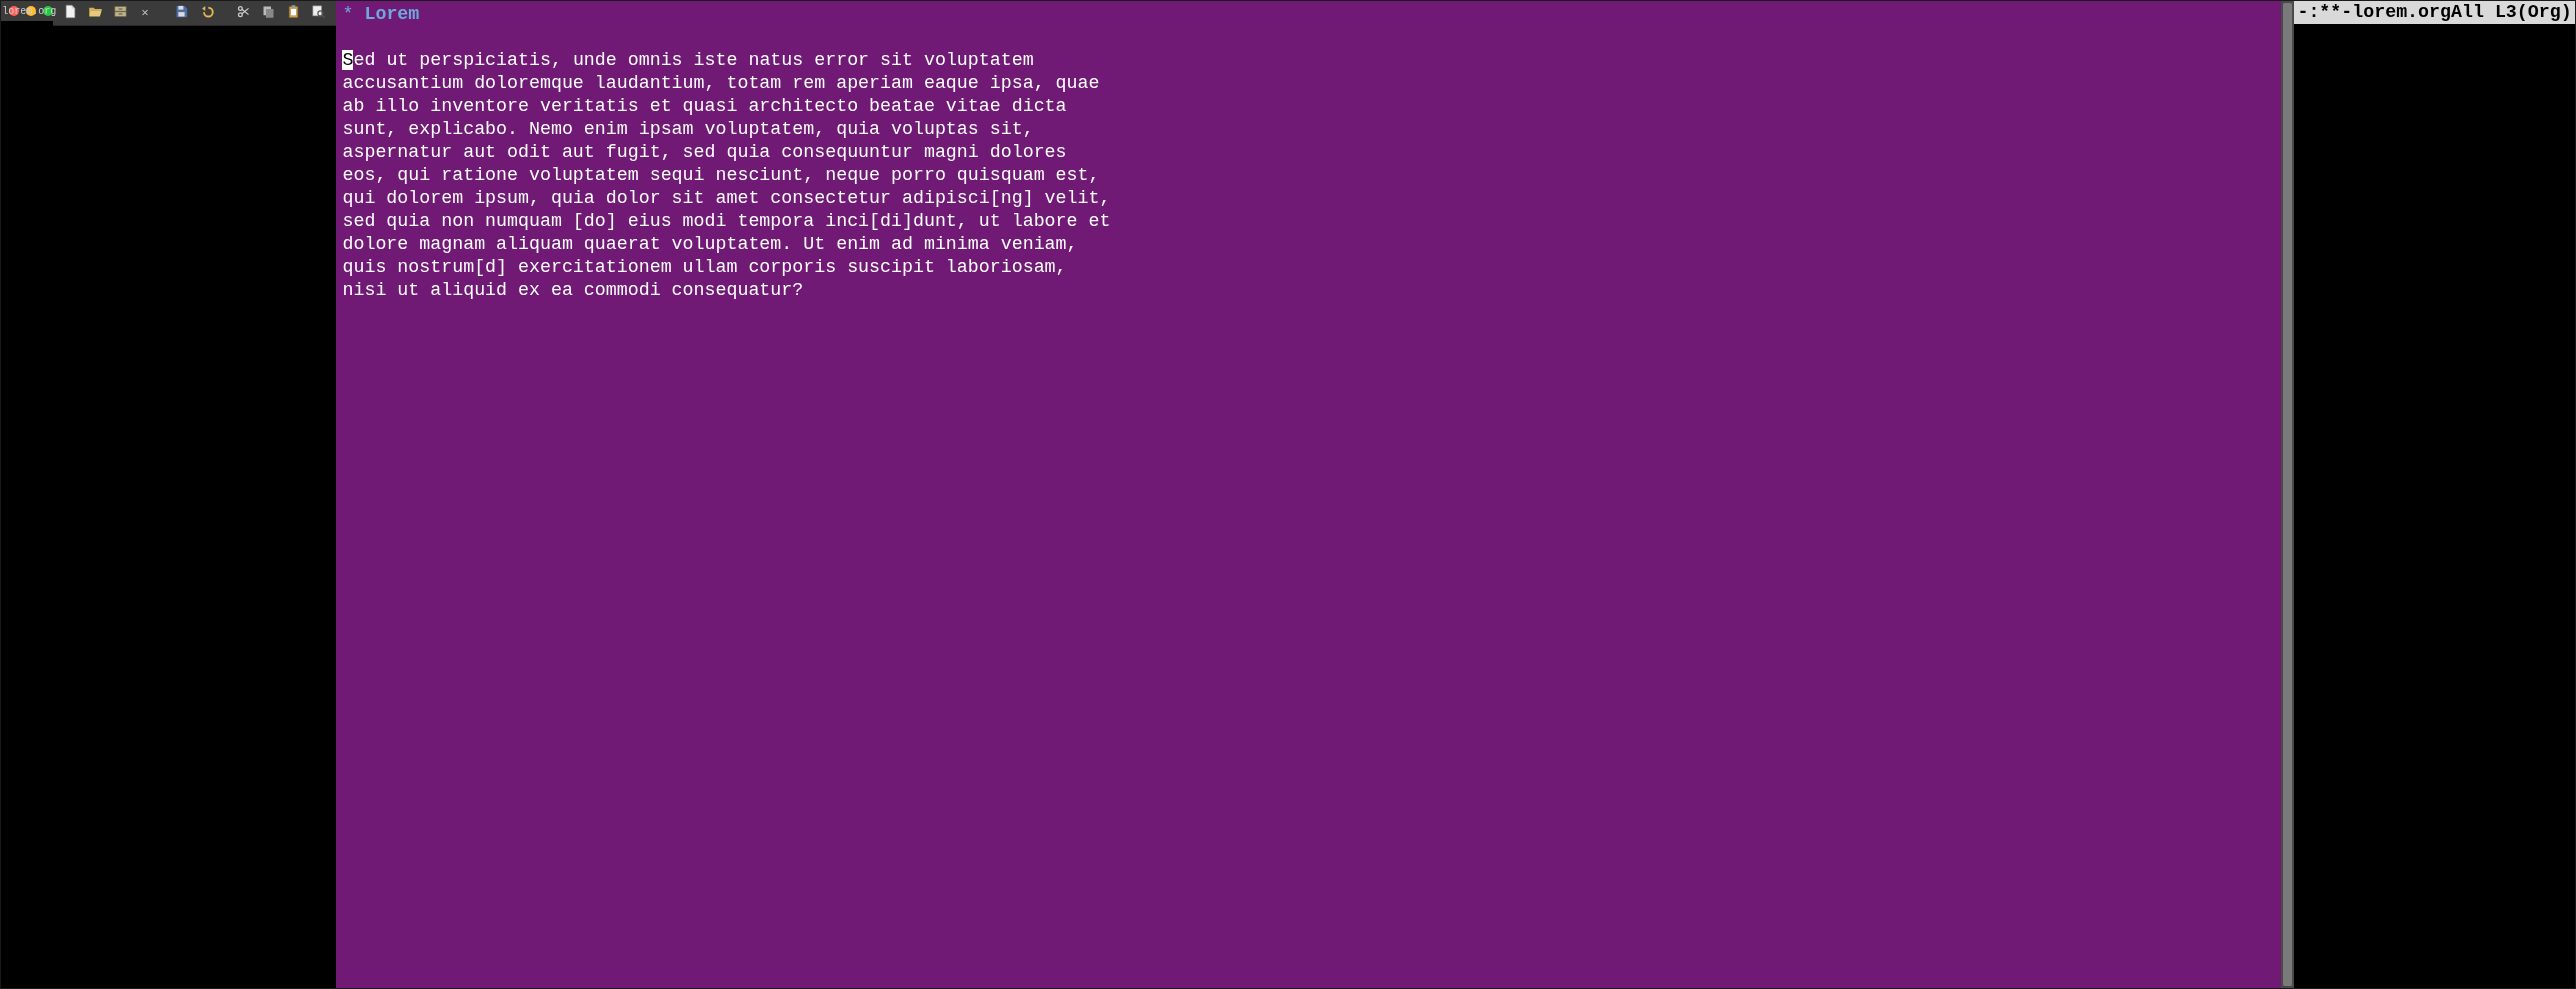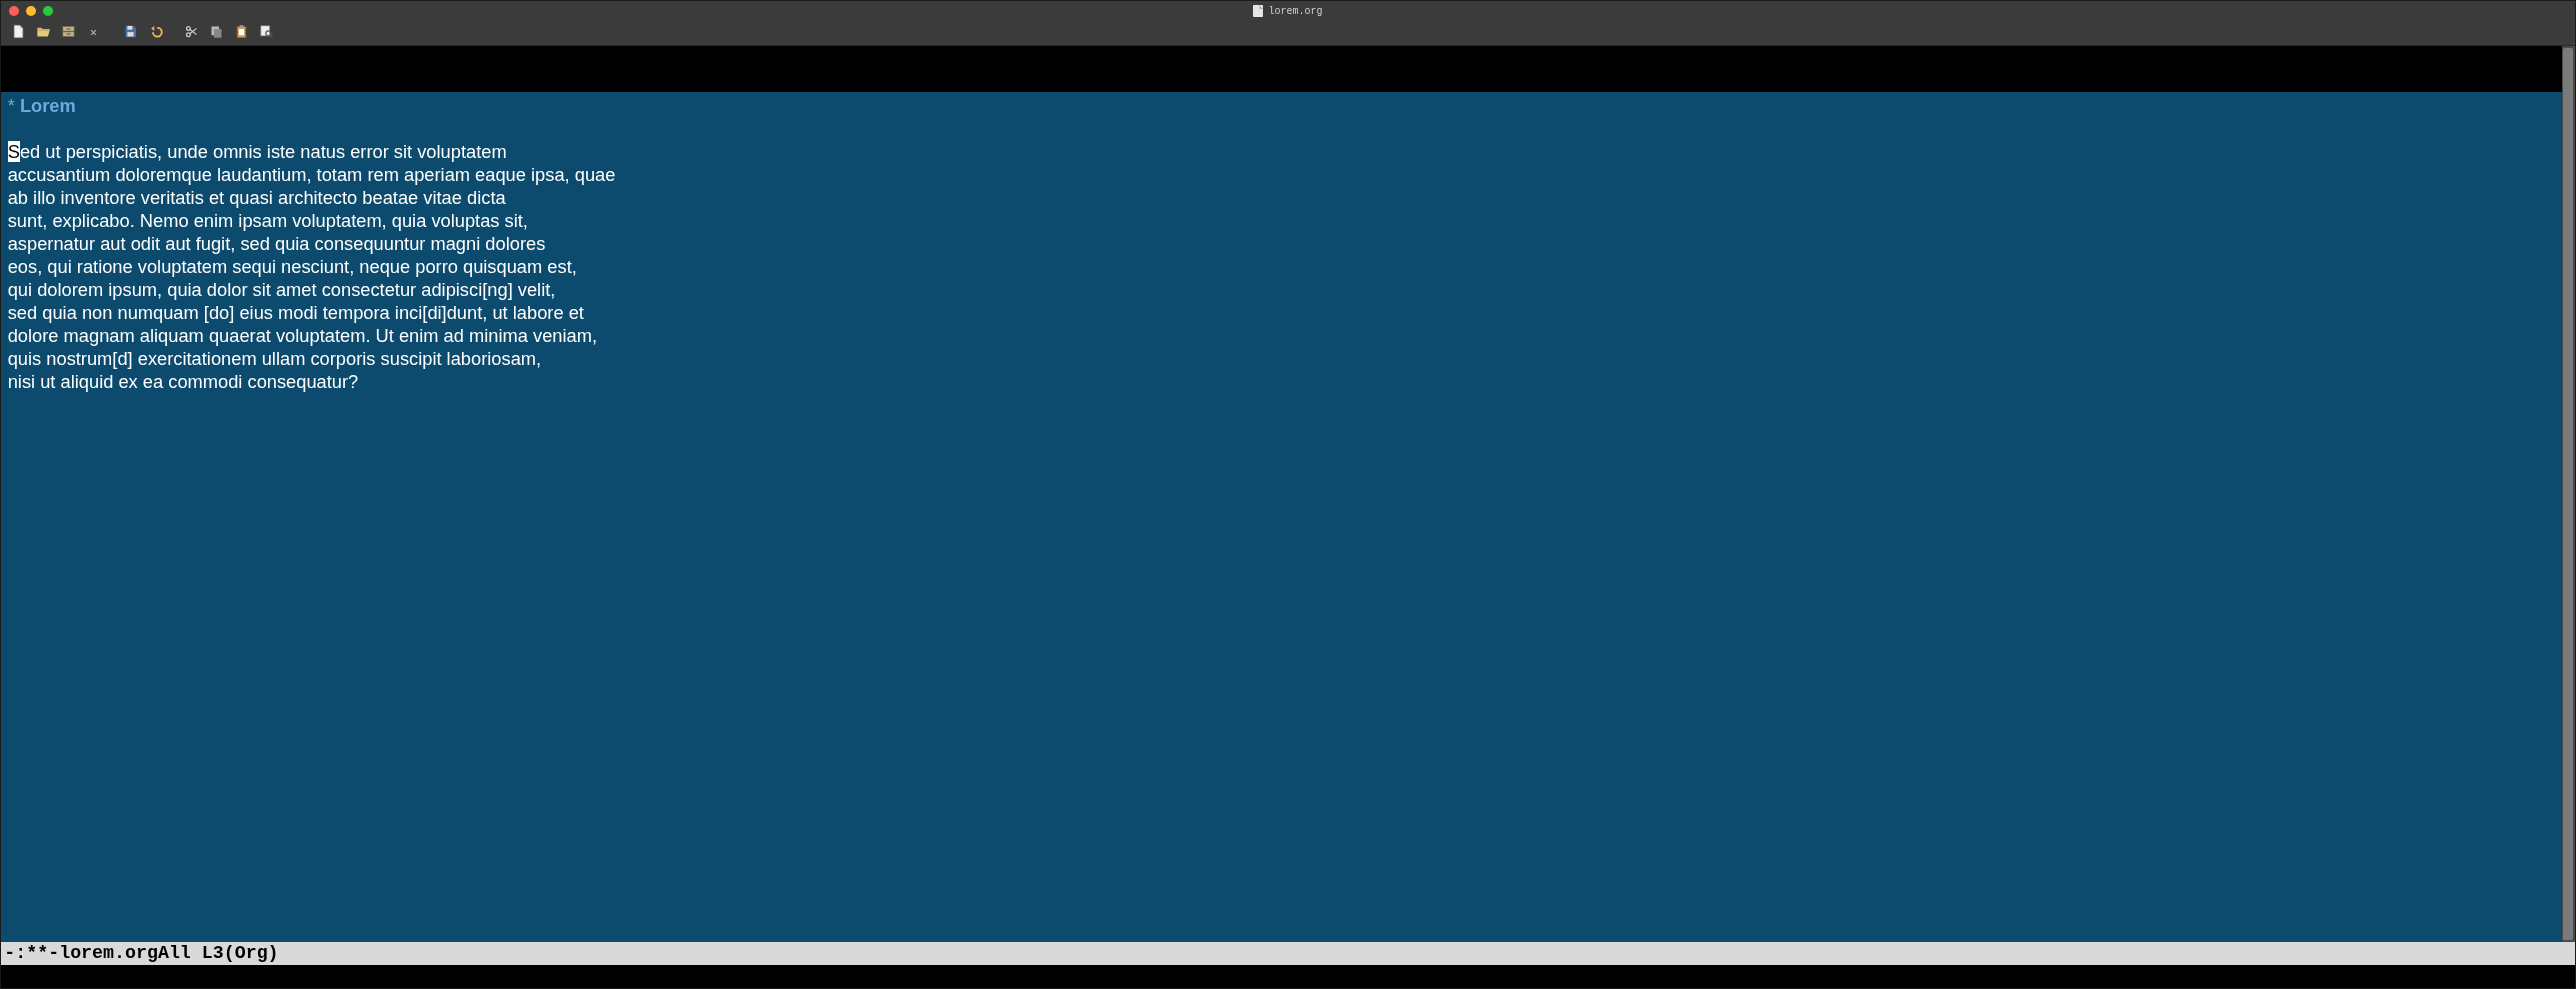--- a/index.html
+++ b/index.html
@@ -7,21 +7,21 @@
   body {
     font-family: "Menlo", "Consolas", "Liberation Mono", monospace;
     background: #000;
     overflow: hidden;
   }
   
   .window {
     width: 100%;
     height: 100%;
     display: flex;
-    flex-direction: column;
+    flex-direction: row;
     background: #000;
     border: 0.8px solid #1a1a1a;
   }
   .titlebar {
     height: 20px;
     background: #3b3b3b;
     display: flex;
     align-items: center;
     position: relative;
     flex-shrink: 0;
@@ -88,29 +88,28 @@
 
   
   .editor-wrap {
     flex: 1;
     display: flex;
     overflow: hidden;
     position: relative;
   }
   .editor {
     flex: 1;
-    background: #0c4a6e;
+    background: #701a75;
     color: #fff;
     font-size: 18.3px;
     line-height: 23px;
     white-space: pre;
     padding: 1.7px 6.7px;
     overflow: hidden;
-    font-family: Liberation Sans, sans-serif;
-    margin-top: 46px;
+    font-family: Liberation Mono, monospace;
   }
   .scrollbar {
     width: 13.3px;
     background: #4a4a4a;
     position: relative;
   }
   .scrollbar-thumb {
     position: absolute;
     top: 1.7px; bottom: 1.7px; left: 1.7px; right: 1.7px;
     background: #7a7a7a;

